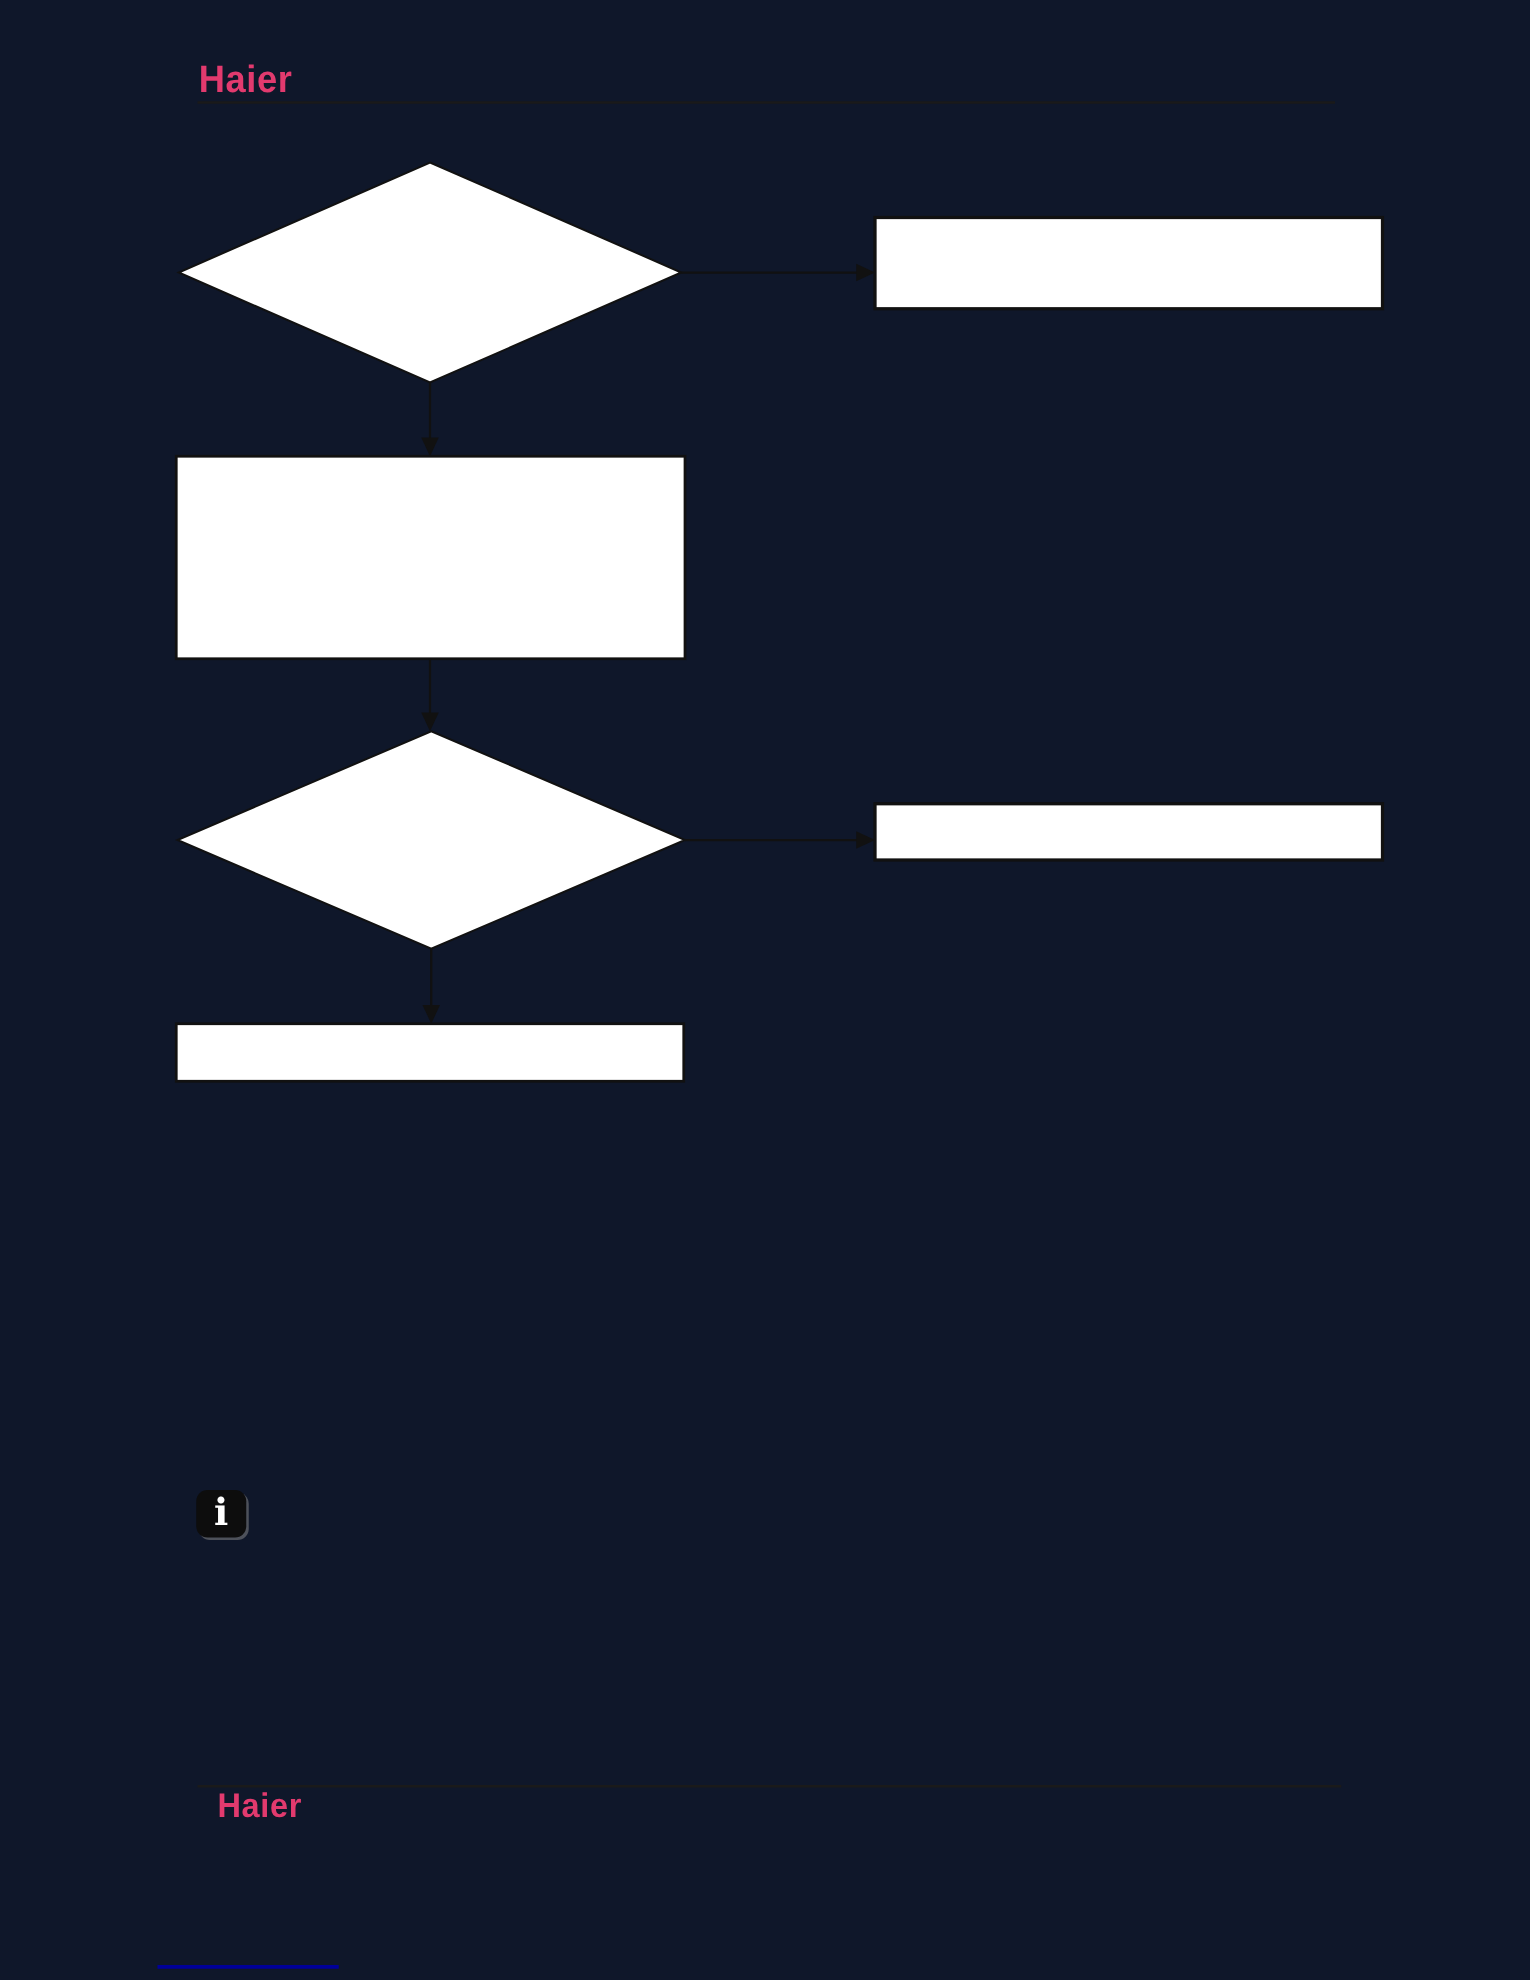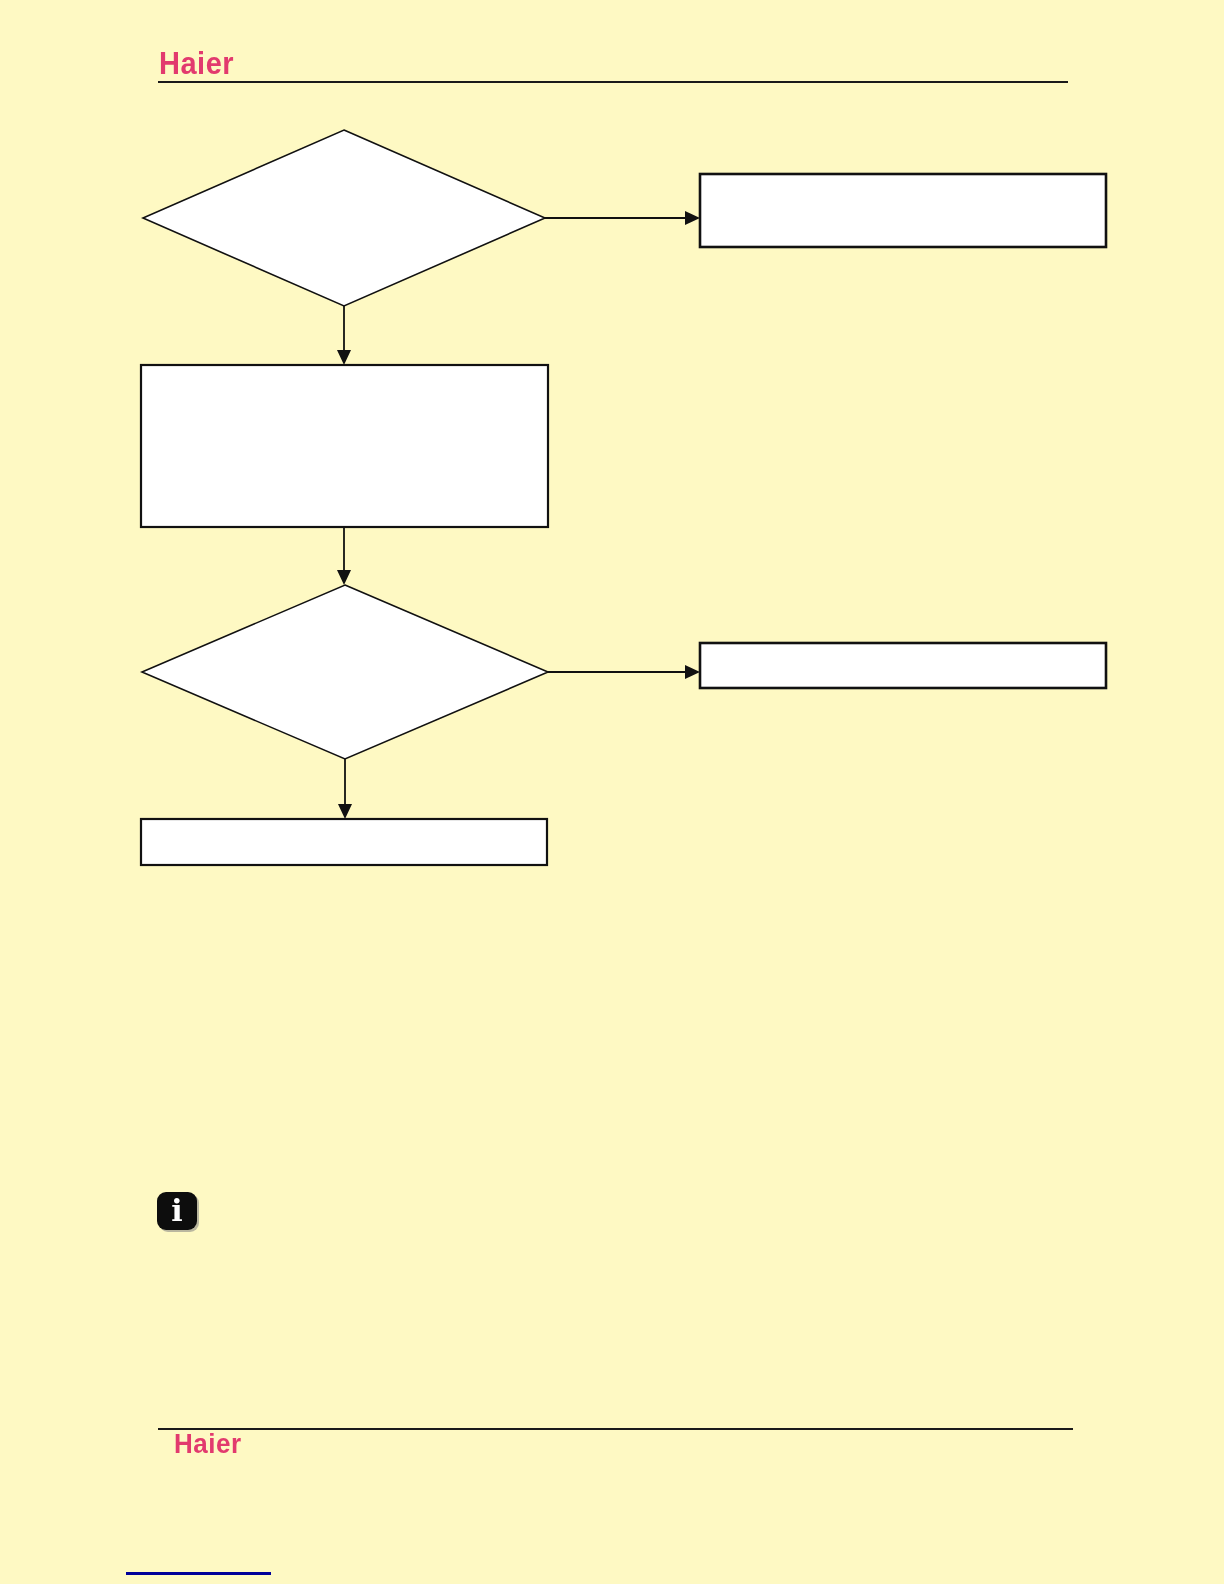--- a/index.html
+++ b/index.html
@@ -5,21 +5,21 @@
   html, body {
     margin: 0;
     padding: 0;
     background: #ffffff;
     font-family: "Liberation Sans", sans-serif;
   }
   .page {
     position: relative;
     width: 1224px;
     height: 1584px;
-    background: #fef9c3;
+    background: #0f172a;
     overflow: hidden;
   }
   .brand {
     position: absolute;
     color: #e23a6e;
     font-weight: bold;
     letter-spacing: 0.5px;
     white-space: nowrap;
     font-family: "Liberation Sans", sans-serif;
     transform: scaleY(1.05);

